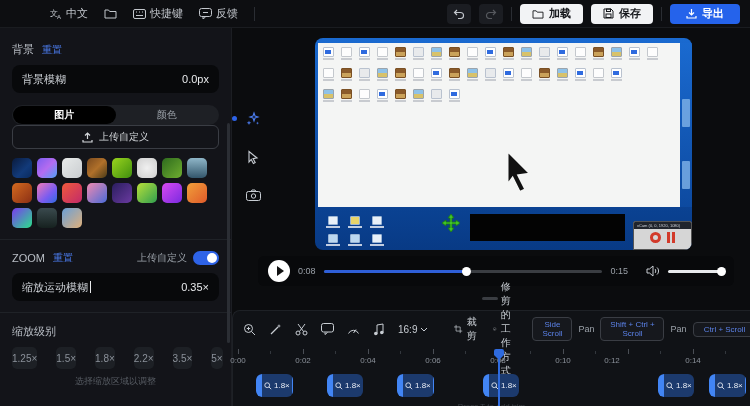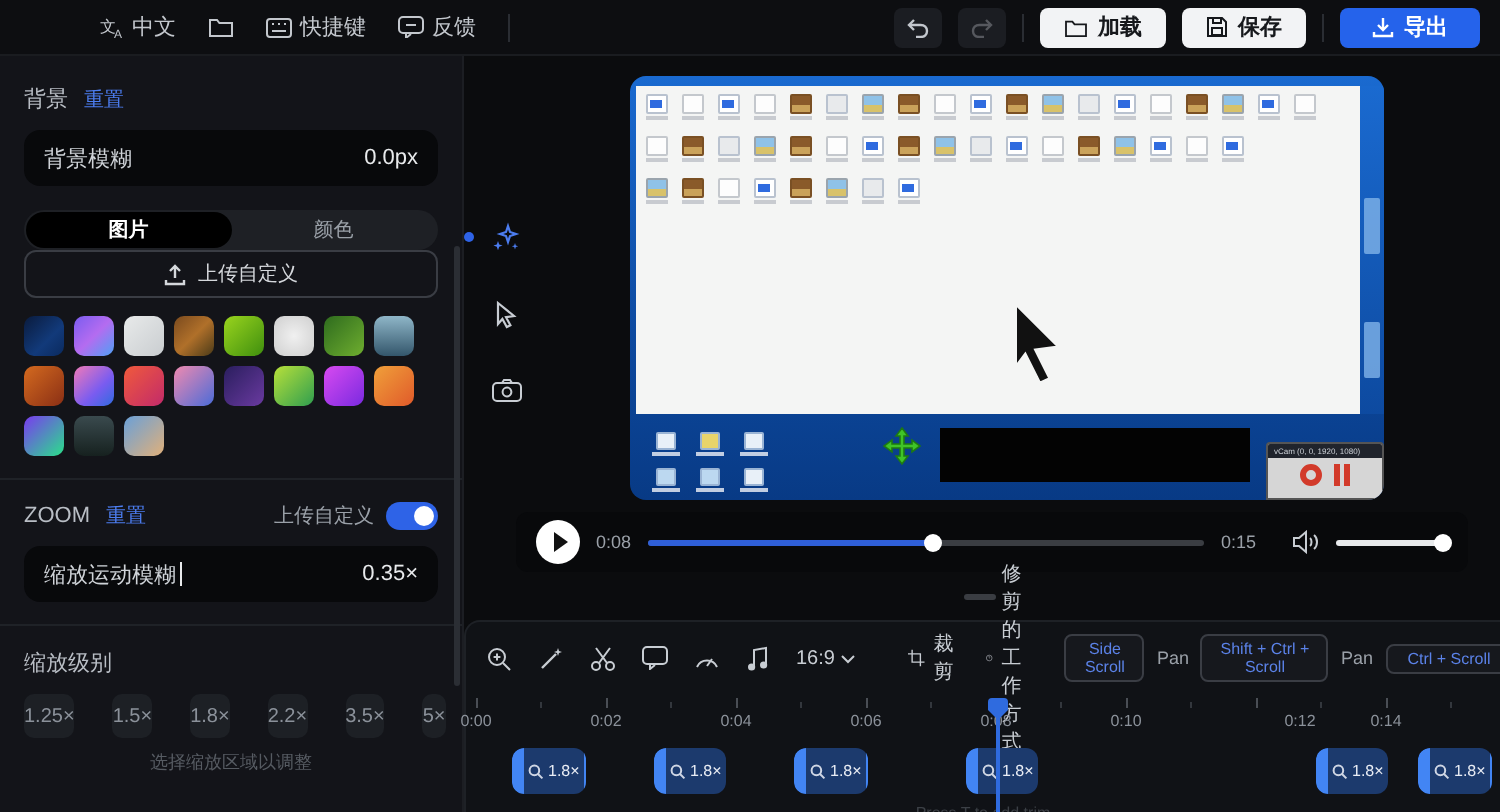--- a/index.html
+++ b/index.html
@@ -653,21 +653,21 @@
       <div class="mtick" style="left: 232px;"></div>
       <div class="rlabel" style="left: 200px;">0:06</div>
       <div class="tick" style="left: 265px;"></div>
       <div class="mtick" style="left: 297px;"></div>
       <div class="rlabel" style="left: 265px;">0:08</div>
       <div class="tick" style="left: 330px;"></div>
       <div class="mtick" style="left: 362px;"></div>
       <div class="rlabel" style="left: 330px;">0:10</div>
       <div class="tick" style="left: 395px;"></div>
       <div class="mtick" style="left: 427px;"></div>
-      <div class="rlabel" style="left: 417px;">0:12</div>
+      <div class="rlabel" style="left: 379px;">0:12</div>
       <div class="tick" style="left: 460px;"></div>
       <div class="mtick" style="left: 492px;"></div>
       <div class="rlabel" style="left: 460px;">0:14</div>
     </div>
   <div class="track">
     <div class="track-hint">Press T to add trim</div>
   <div class="segment" style="left: 23px; width: 37px;">
         <div class="seg-handle l"></div>
         <div class="seg-label">
           <svg width="8" height="8" viewBox="0 0 8 8">

